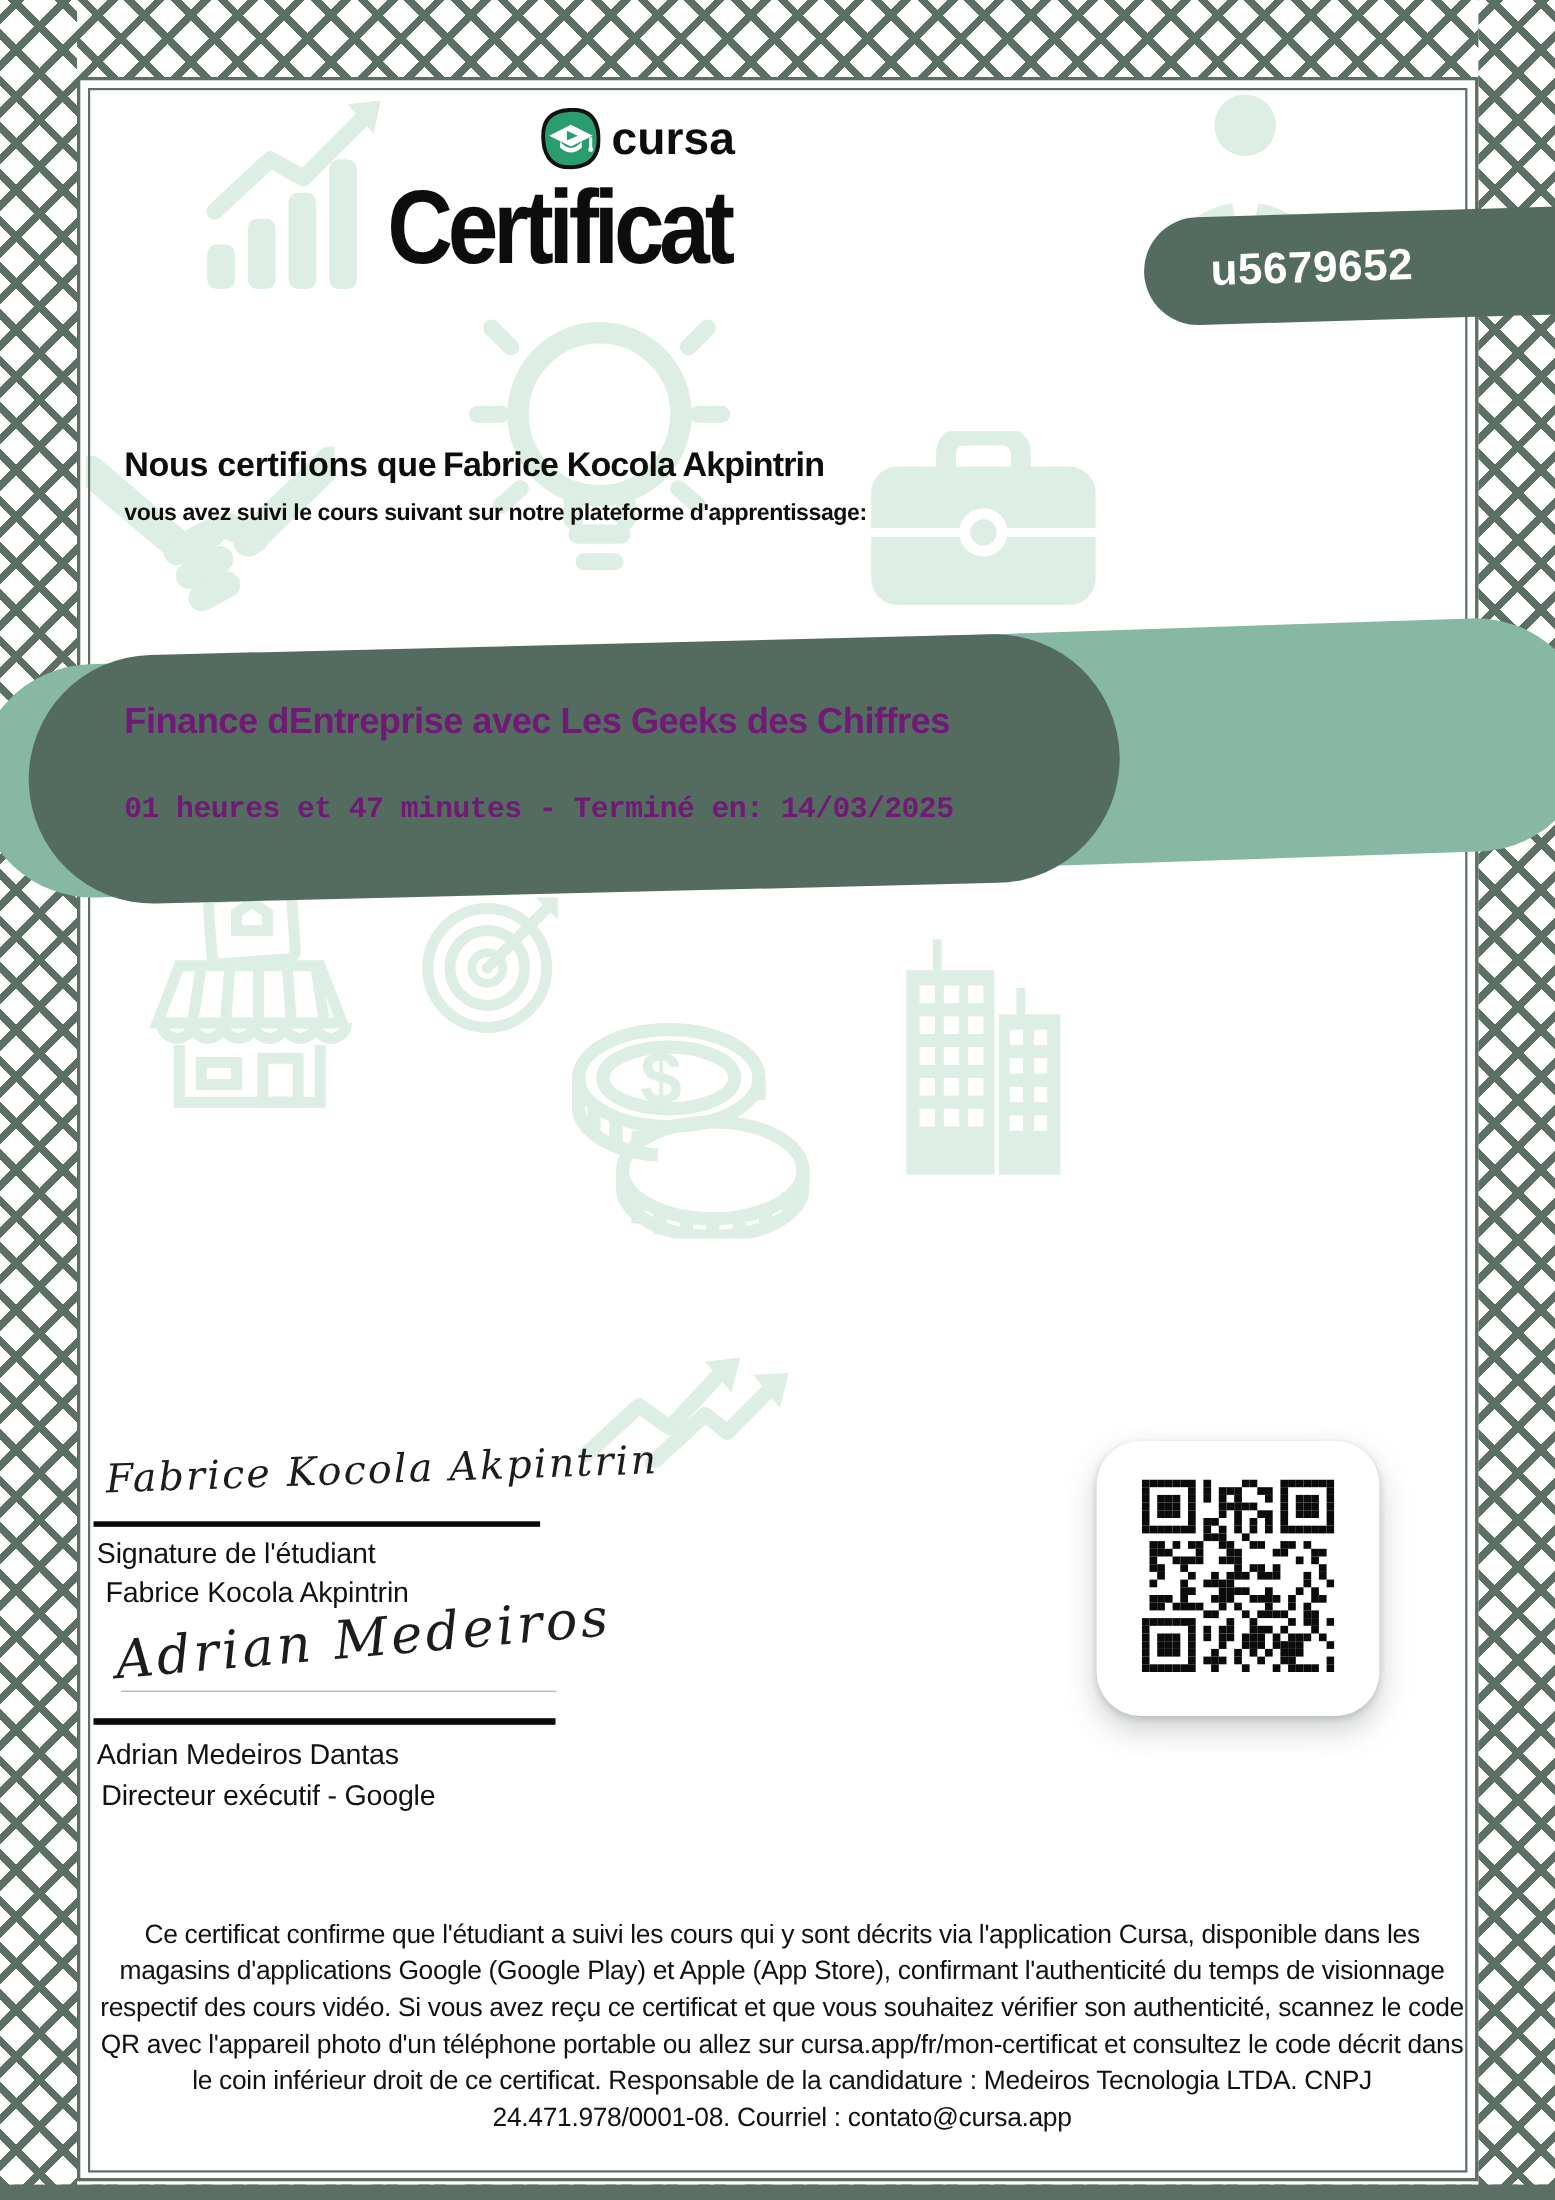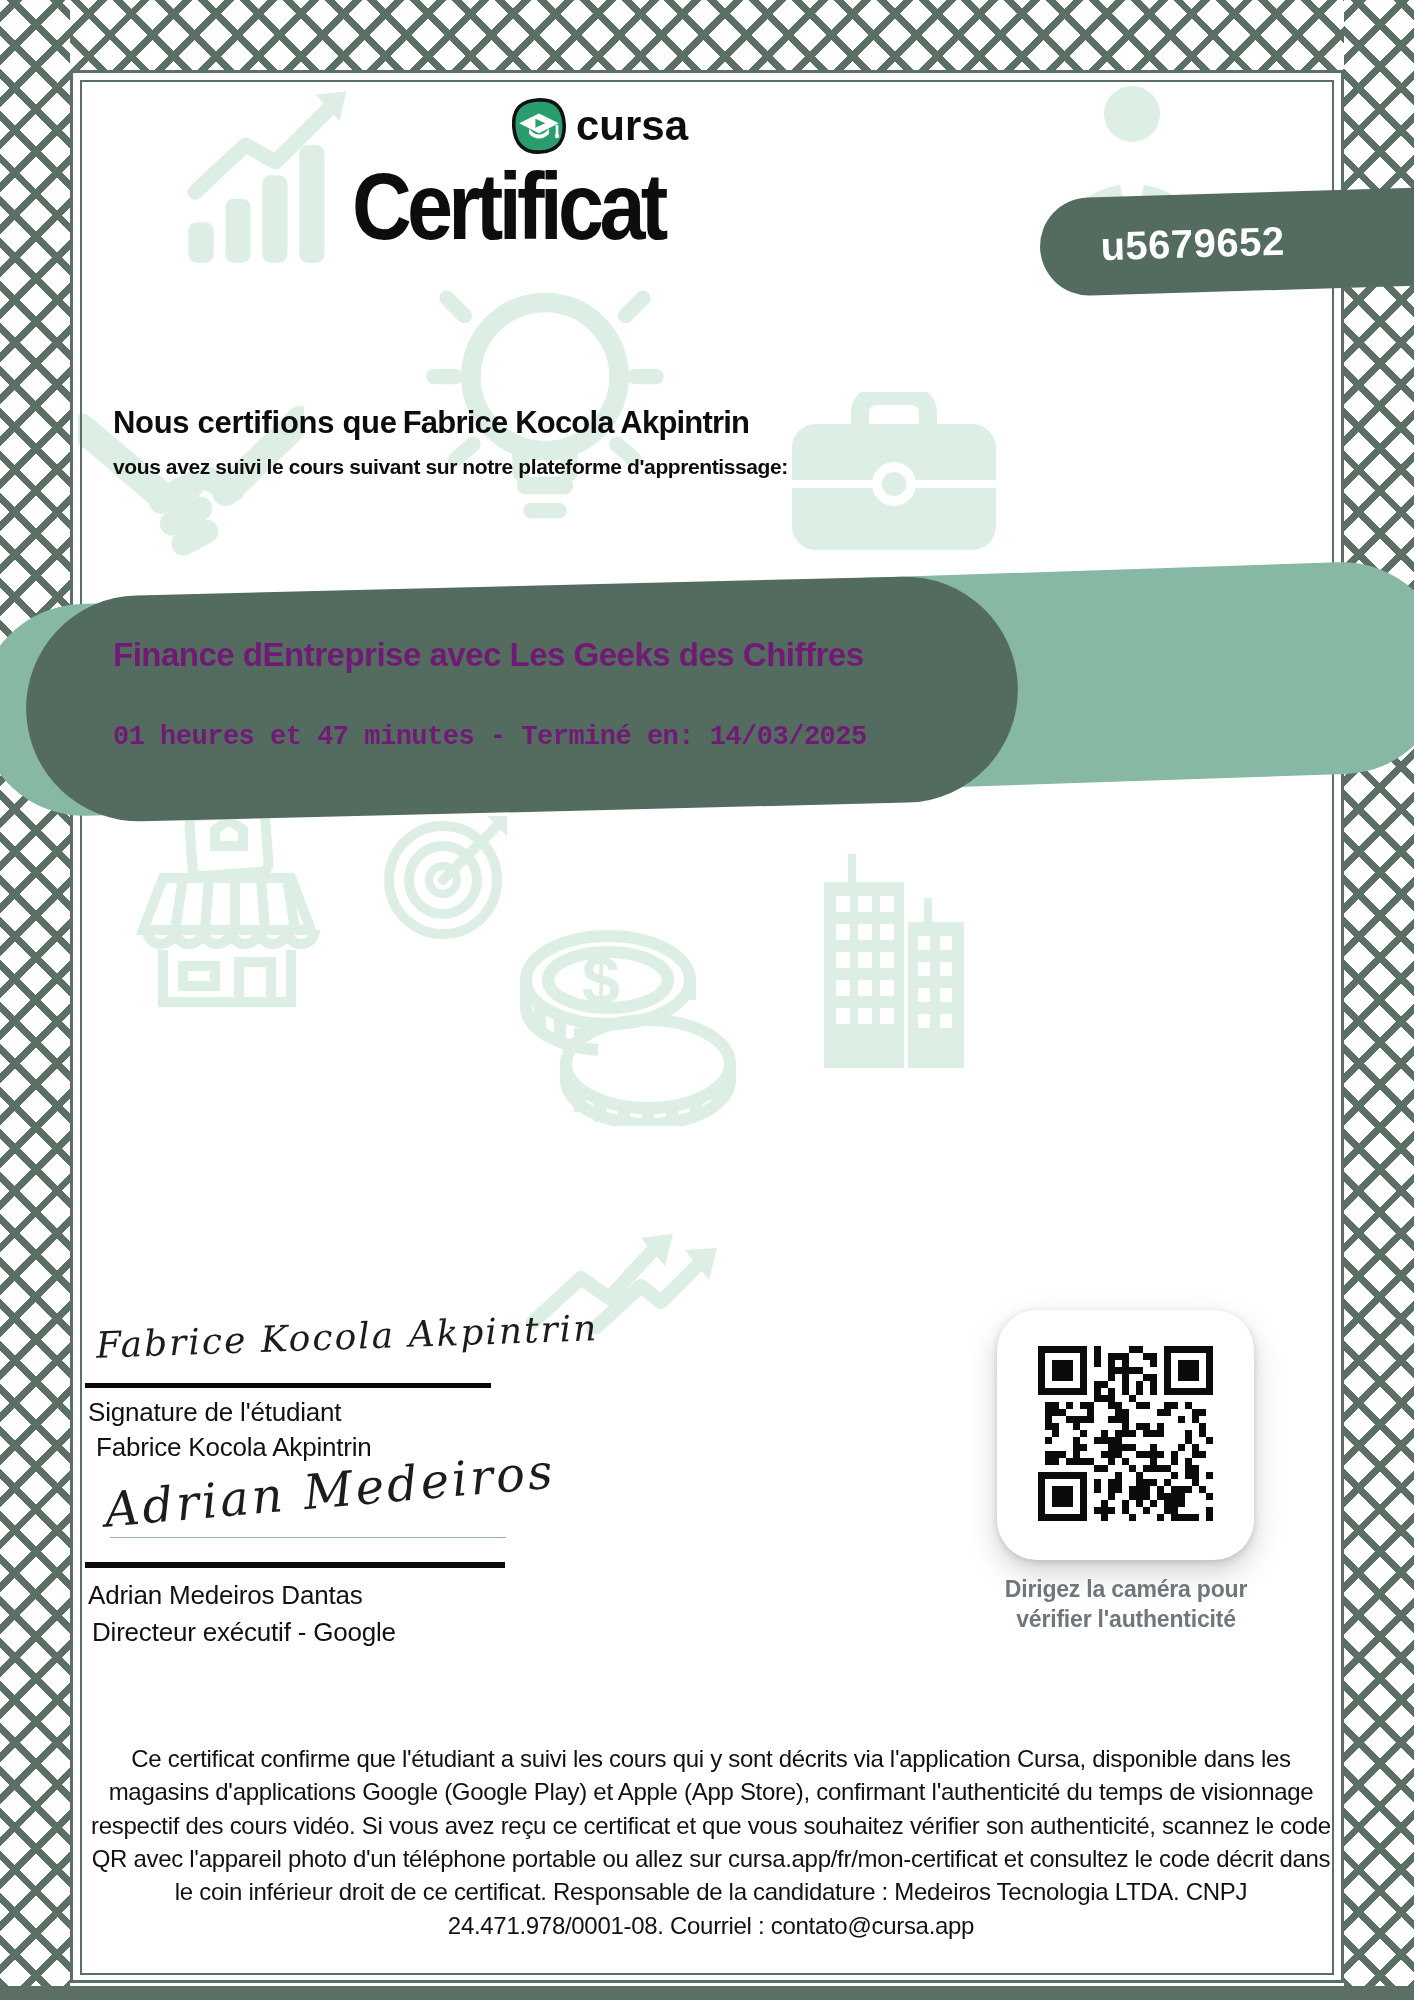--- a/index.html
+++ b/index.html
@@ -28,21 +28,21 @@
   .b-right{right:0;top:0;width:70px;height:2000px;}
   .b-bottom{left:0;bottom:0;width:1414px;height:14px;background-color:var(--green-border);}
   .frame-outer{position:absolute;z-index:2;left:70px;top:70px;right:70px;bottom:17px;border:3px solid var(--green-border);pointer-events:none;}
   .frame-inner{position:absolute;z-index:2;left:80px;top:80px;right:80px;bottom:25px;border:2px solid var(--green-border);pointer-events:none;}
 
   
   .wm{position:absolute;z-index:1;color:var(--wm);}
   .wm svg{display:block;}
 
   
-  .logo{position:absolute;z-index:8;left:512px;top:98px;display:flex;align-items:center;gap:10px;}
+  .logo{position:absolute;z-index:8;left:492px;top:98px;display:flex;align-items:center;gap:10px;}
   .logo-mark{width:54px;height:56px;}
   .logo-word{font-size:42px;font-weight:700;color:#0d0d0d;letter-spacing:0;}
   .cert-title{
     position:absolute;z-index:8;left:352px;top:152px;
     font-size:88px;font-weight:700;color:#0d0d0d;letter-spacing:-5px;
     transform:scaleX(0.94) scaleY(1.08);transform-origin:left top;
   }
   .id-badge{
     position:absolute;z-index:7;left:1040px;top:193px;width:400px;height:98px;
     background:var(--dark-blob);border-radius:50px 12px 12px 50px;
@@ -583,20 +583,16 @@
           <rect x="63" y="168" width="7" height="7" fill="#0b0b0b"></rect>
           <rect x="91" y="168" width="7" height="7" fill="#0b0b0b"></rect>
           <rect x="119" y="168" width="7" height="7" fill="#0b0b0b"></rect>
           <rect x="133" y="168" width="7" height="7" fill="#0b0b0b"></rect>
           <rect x="140" y="168" width="7" height="7" fill="#0b0b0b"></rect>
           <rect x="147" y="168" width="7" height="7" fill="#0b0b0b"></rect>
           <rect x="154" y="168" width="7" height="7" fill="#0b0b0b"></rect>
           <rect x="168" y="168" width="7" height="7" fill="#0b0b0b"></rect>
         </svg></div>
   </div>
-  <div class="qr-caption">
-    <div>Dirigez la caméra pour</div>
-    <div>vérifier l'authenticité</div>
-  </div>
 
   <div class="footer-text">Ce certificat confirme que l'étudiant a suivi les cours qui y sont décrits via l'application Cursa, disponible dans les magasins d'applications Google (Google Play) et Apple (App Store), confirmant l'authenticité du temps de visionnage respectif des cours vidéo. Si vous avez reçu ce certificat et que vous souhaitez vérifier son authenticité, scannez le code QR avec l'appareil photo d'un téléphone portable ou allez sur cursa.app/fr/mon-certificat et consultez le code décrit dans le coin inférieur droit de ce certificat. Responsable de la candidature : Medeiros Tecnologia LTDA. CNPJ 24.471.978/0001-08. Courriel : contato@cursa.app</div>
 
 </div>
 
 </body></html>

